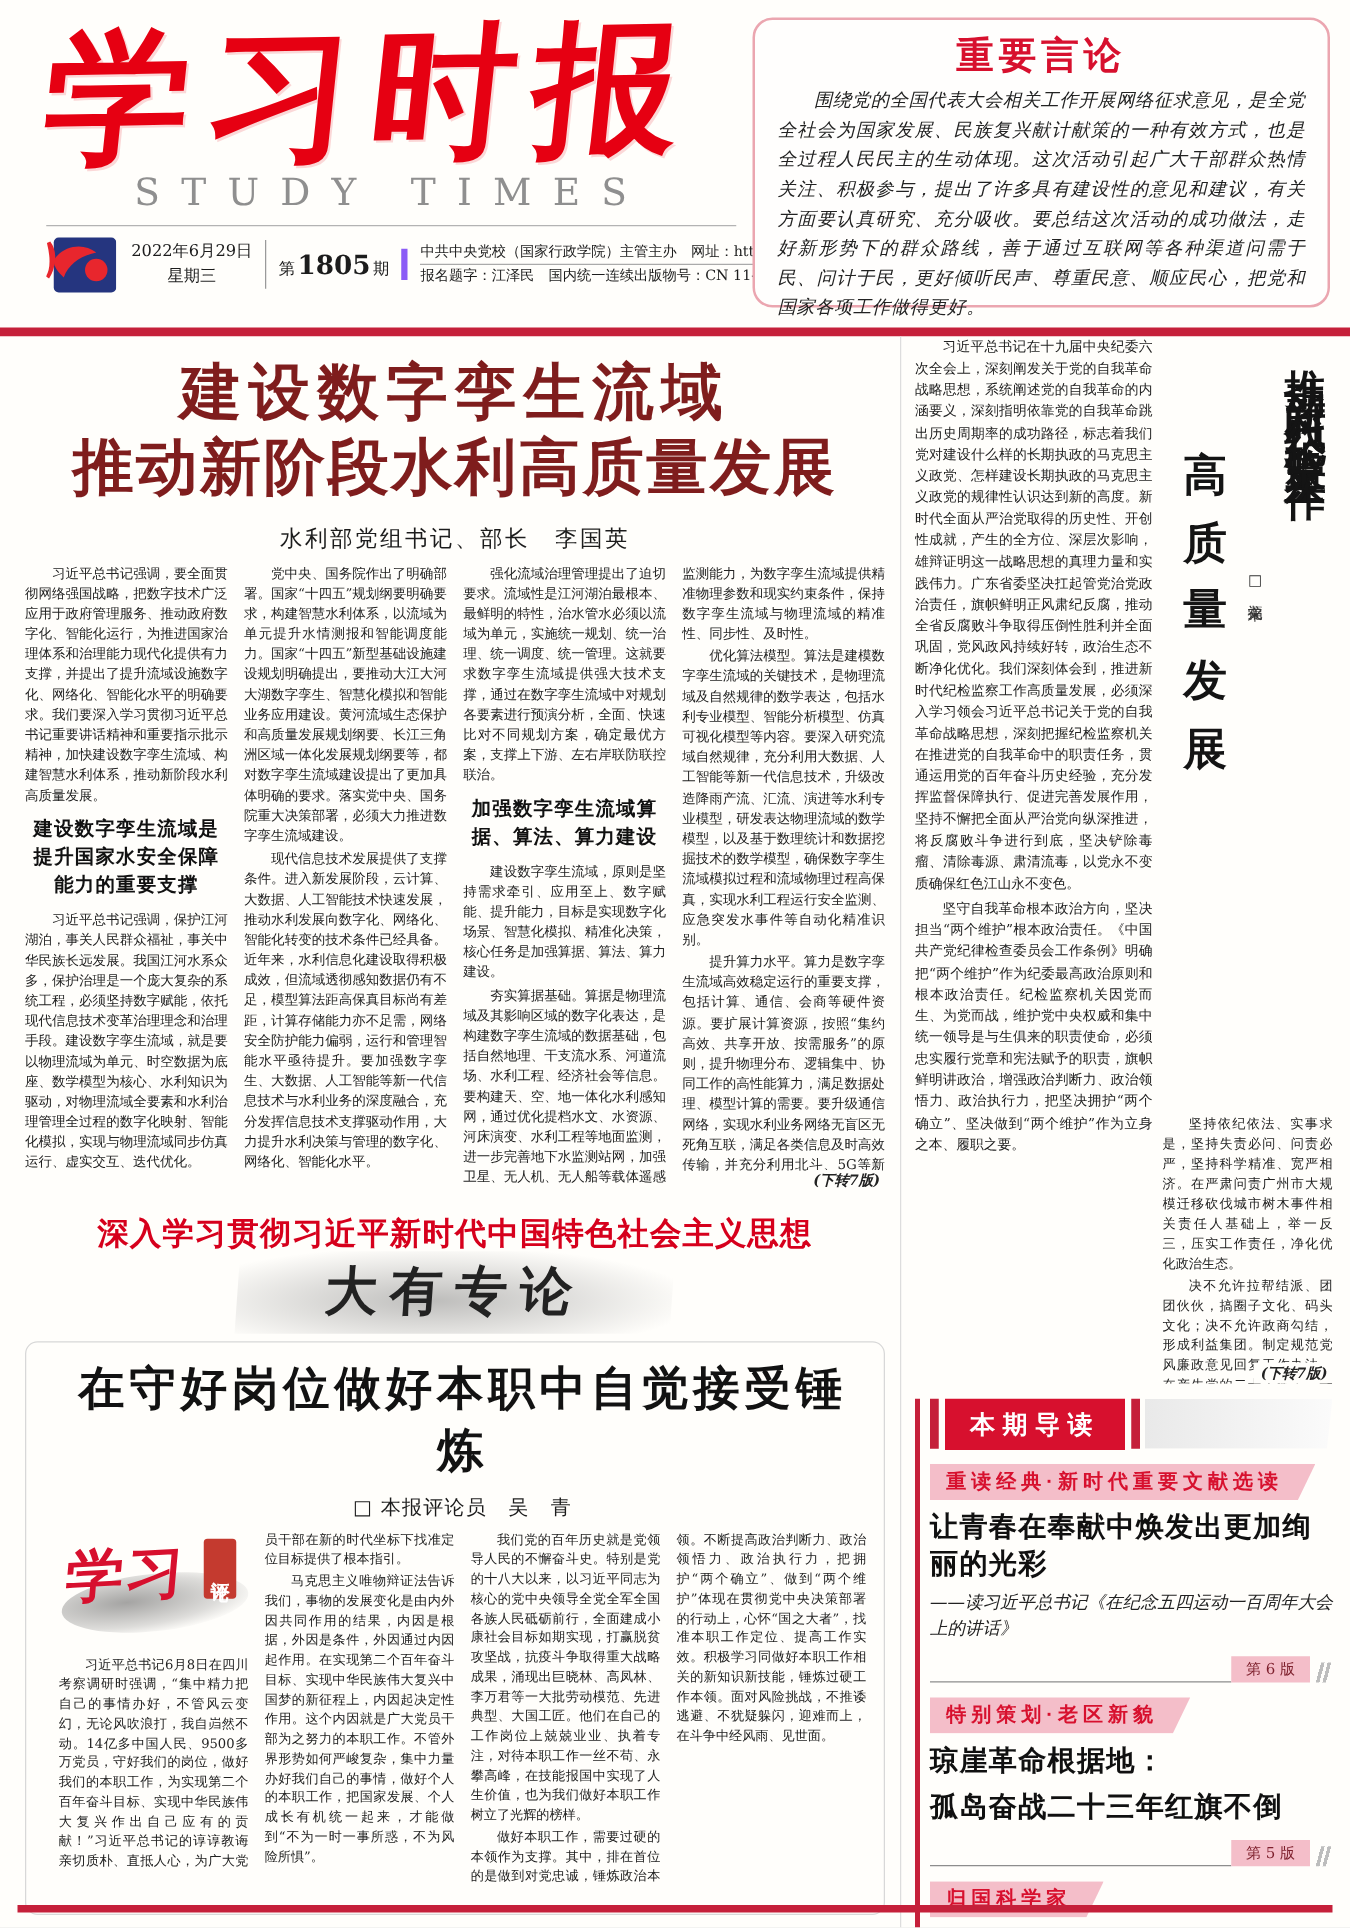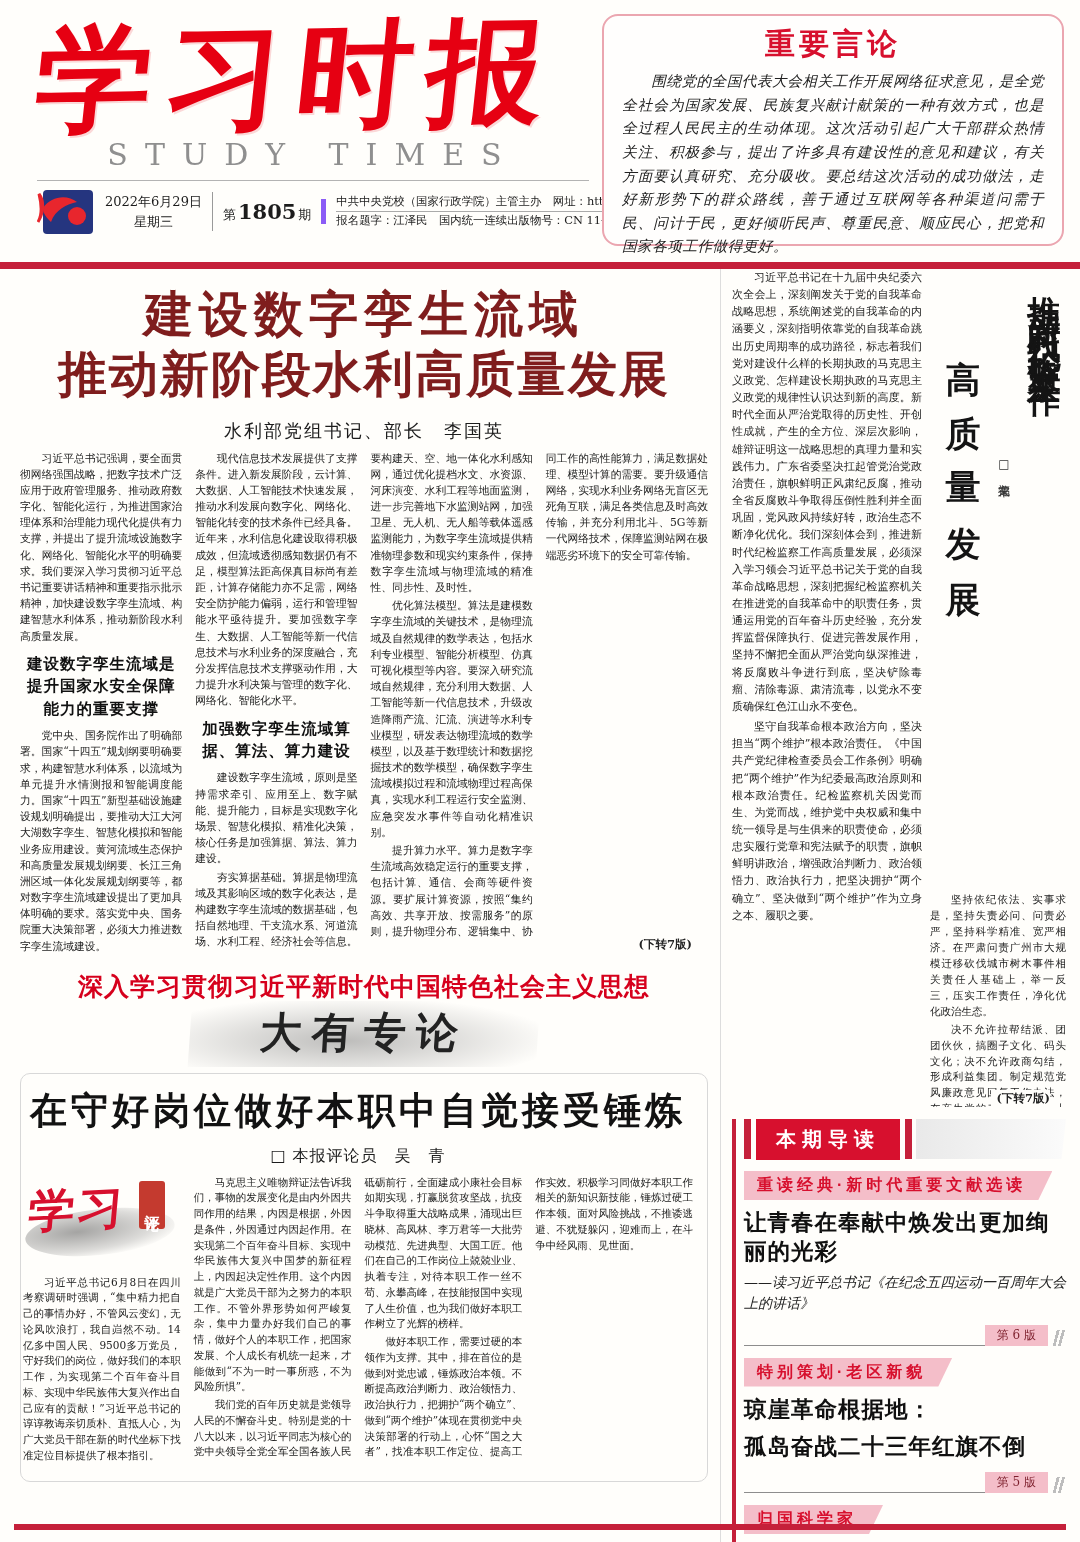--- a/index.html
+++ b/index.html
@@ -50,34 +50,34 @@
   .main-body {
     position:relative; height:505px; overflow:hidden;
     column-count:4; column-gap:13px; column-fill:auto;
     font-size:10.8px; line-height:1.5; text-align:justify; color:#222;
   }
   .main-body p { text-indent:2em; margin-bottom:2px; }
   .main-body h3 {
     font-family:"Liberation Sans","DejaVu Sans",sans-serif; font-size:15.5px; font-weight:700;
     line-height:1.45; text-align:center; margin:8px 0; color:#111; letter-spacing:1px;
   }
-  .cont-marker { position:absolute; right:16px; bottom:2px; font-weight:700; font-size:11.5px; background:#fffefb; padding-left:6px; }
+  .cont-marker { position:absolute; right:4px; bottom:2px; font-weight:700; font-size:11.5px; background:#fffefb; padding-left:6px;font-style:italic; }
   
   .banner { text-align:center; margin-top:14px; }
   .banner-l1 { color:#d6001c; font-weight:900; font-size:25px; letter-spacing:1px;
     font-family:"Liberation Sans","DejaVu Sans",sans-serif; }
   .banner-l2 { position:relative; display:inline-block; margin-top:2px;
     font-size:42px; font-weight:900; letter-spacing:10px; color:#222;
     transform:skewX(-4deg); }
   .banner-l2::before { content:""; position:absolute; left:-70px; right:-70px; top:-4px; bottom:-6px;
     background:radial-gradient(ellipse at 45% 60%, rgba(110,110,110,.45), rgba(150,150,150,.18) 55%, transparent 78%);
     z-index:0; }
   .banner-l2 span { position:relative; z-index:1; }
   
-  .commentary { margin-top:12px; border:1px solid #d8d8d8; border-radius:10px; padding:12px 14px 8px 2px; }
+  .commentary { margin-top:12px; border:1px solid #d8d8d8; border-radius:10px; padding:12px 14px 8px 26px; }
   .cm-headline { text-align:center; font-family:"Liberation Sans","DejaVu Sans",sans-serif;
     font-weight:900; font-size:37px; letter-spacing:4px; color:#121212; }
   .cm-byline { text-align:center; font-size:16px; margin:10px 0 8px 0; letter-spacing:1px; }
   .cm-body { height:298px; overflow:hidden; column-count:4; column-gap:13px; column-fill:auto;
     font-size:10.5px; line-height:1.5; text-align:justify; color:#222; }
   .cm-body p { text-indent:2em; margin-bottom:2px; }
   .cm-logo { width:100%; height:96px; position:relative; margin-bottom:4px; }
   .cm-logo .ink { position:absolute; left:2px; top:34px; width:150px; height:46px;
     background:radial-gradient(ellipse at 35% 45%, rgba(90,90,90,.55), rgba(120,120,120,.25) 55%, transparent 78%);
     border-radius:50%; transform:rotate(-6deg); }
@@ -162,22 +162,24 @@
     <div class="left-region">
       <div class="main-headline">
         <div class="h1">建设数字孪生流域</div>
         <div class="h2">推动新阶段水利高质量发展</div>
       </div>
       <div class="main-byline">水利部党组书记、部长　李国英</div>
 
       <div class="main-body">
         <p>习近平总书记强调，要全面贯彻网络强国战略，把数字技术广泛应用于政府管理服务、推动政府数字化、智能化运行，为推进国家治理体系和治理能力现代化提供有力支撑，并提出了提升流域设施数字化、网络化、智能化水平的明确要求。我们要深入学习贯彻习近平总书记重要讲话精神和重要指示批示精神，加快建设数字孪生流域、构建智慧水利体系，推动新阶段水利高质量发展。</p>
         <h3>建设数字孪生流域是提升国家水安全保障能力的重要支撑</h3>
+        <p>习近平总书记强调，保护江河湖泊，事关人民群众福祉，事关中华民族长远发展。我国江河水系众多，保护治理是一个庞大复杂的系统工程，必须坚持数字赋能，依托现代信息技术变革治理理念和治理手段。建设数字孪生流域，就是要以物理流域为单元、时空数据为底座、数学模型为核心、水利知识为驱动，对物理流域全要素和水利治理管理全过程的数字化映射、智能化模拟，实现与物理流域同步仿真运行、虚实交互、迭代优化。</p>
         <p>党中央、国务院作出了明确部署。国家“十四五”规划纲要明确要求，构建智慧水利体系，以流域为单元提升水情测报和智能调度能力。国家“十四五”新型基础设施建设规划明确提出，要推动大江大河大湖数字孪生、智慧化模拟和智能业务应用建设。黄河流域生态保护和高质量发展规划纲要、长江三角洲区域一体化发展规划纲要等，都对数字孪生流域建设提出了更加具体明确的要求。落实党中央、国务院重大决策部署，必须大力推进数字孪生流域建设。</p>
         <p>现代信息技术发展提供了支撑条件。进入新发展阶段，云计算、大数据、人工智能技术快速发展，推动水利发展向数字化、网络化、智能化转变的技术条件已经具备。近年来，水利信息化建设取得积极成效，但流域透彻感知数据仍有不足，模型算法距高保真目标尚有差距，计算存储能力亦不足需，网络安全防护能力偏弱，运行和管理智能水平亟待提升。要加强数字孪生、大数据、人工智能等新一代信息技术与水利业务的深度融合，充分发挥信息技术支撑驱动作用，大力提升水利决策与管理的数字化、网络化、智能化水平。</p>
+        <p>强化流域治理管理提出了迫切要求。流域性是江河湖泊最根本、最鲜明的特性，治水管水必须以流域为单元，实施统一规划、统一治理、统一调度、统一管理。这就要求数字孪生流域提供强大技术支撑，通过在数字孪生流域中对规划各要素进行预演分析，全面、快速比对不同规划方案，确定最优方案，支撑上下游、左右岸联防联控联治。</p>
         <h3>加强数字孪生流域算据、算法、算力建设</h3>
         <p>建设数字孪生流域，原则是坚持需求牵引、应用至上、数字赋能、提升能力，目标是实现数字化场景、智慧化模拟、精准化决策，核心任务是加强算据、算法、算力建设。</p>
         <p>夯实算据基础。算据是物理流域及其影响区域的数字化表达，是构建数字孪生流域的数据基础，包括自然地理、干支流水系、河道流场、水利工程、经济社会等信息。要构建天、空、地一体化水利感知网，通过优化提档水文、水资源、河床演变、水利工程等地面监测，进一步完善地下水监测站网，加强卫星、无人机、无人船等载体遥感监测能力，为数字孪生流域提供精准物理参数和现实约束条件，保持数字孪生流域与物理流域的精准性、同步性、及时性。</p>
         <p>优化算法模型。算法是建模数字孪生流域的关键技术，是物理流域及自然规律的数学表达，包括水利专业模型、智能分析模型、仿真可视化模型等内容。要深入研究流域自然规律，充分利用大数据、人工智能等新一代信息技术，升级改造降雨产流、汇流、演进等水利专业模型，研发表达物理流域的数学模型，以及基于数理统计和数据挖掘技术的数学模型，确保数字孪生流域模拟过程和流域物理过程高保真，实现水利工程运行安全监测、应急突发水事件等自动化精准识别。</p>
         <p>提升算力水平。算力是数字孪生流域高效稳定运行的重要支撑，包括计算、通信、会商等硬件资源。要扩展计算资源，按照“集约高效、共享开放、按需服务”的原则，提升物理分布、逻辑集中、协同工作的高性能算力，满足数据处理、模型计算的需要。要升级通信网络，实现水利业务网络无盲区无死角互联，满足各类信息及时高效传输，并充分利用北斗、5G等新一代网络技术，保障监测站网在极端恶劣环境下的安全可靠传输。</p>
 
         <span class="cont-marker">(下转7版)</span>
       </div>
 
       <div class="banner">

